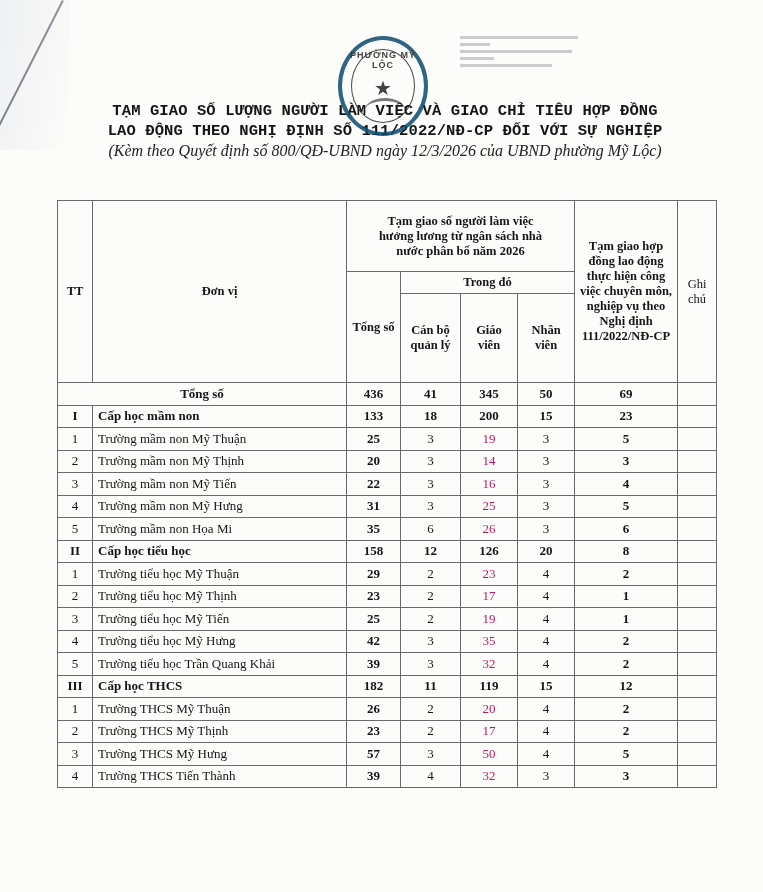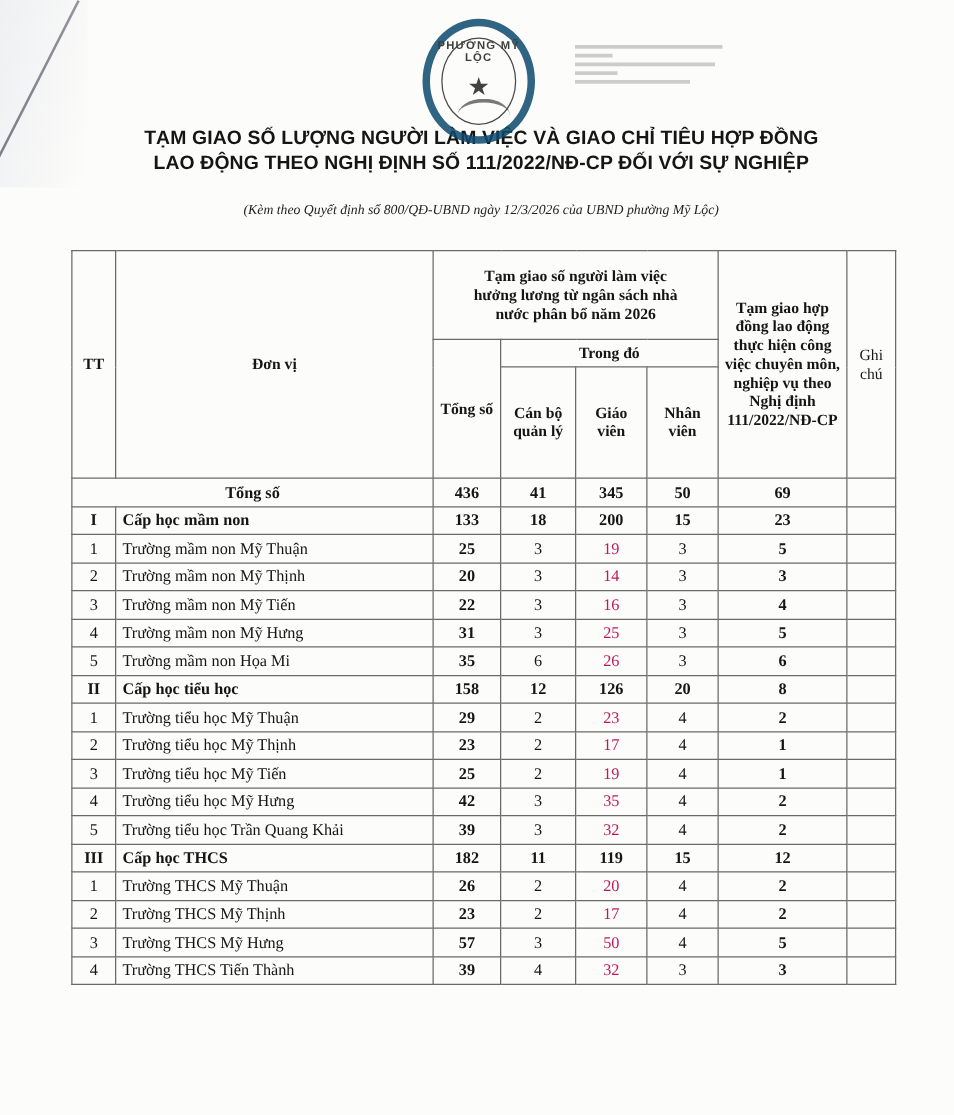--- a/index.html
+++ b/index.html
@@ -13,22 +13,22 @@
     position: absolute; left: -10px; top: 0; width: 2px; height: 170px;
     background: linear-gradient(#7a7a8a, #5a5a6a);
     transform-origin: top left; transform: translate(72px, 0) rotate(27deg);
     opacity: 0.8;
   }
   .fold-shade {
     position: absolute; left: 0; top: 0; width: 70px; height: 150px;
     background: linear-gradient(100deg, #eef0f2 0%, #f7f7f7 60%, rgba(252,252,250,0) 100%);
   }
   .stamp {
-    position: absolute; left: 338px; top: 15px; width: 90px; height: 100px;
-    border: 6px solid #0c4a6e; border-radius: 50%;
+    position: absolute; left: 338px; top: 36px; width: 90px; height: 100px;
+    border: 4px solid #0c4a6e; border-radius: 50%;
     box-sizing: border-box; z-index: 3; opacity: 0.85;
   }
   .stamp::before {
     content: ""; position: absolute; left: 9px; top: 9px; right: 9px; bottom: 9px;
     border: 1.5px solid #2a2a2a; border-radius: 50%;
   }
   .stamp-text {
     position: absolute; left: 0; top: 10px; width: 100%; text-align: center;
     font: bold 9px "Liberation Sans", sans-serif; letter-spacing: 1px; color: #1c1c1c;
   }
@@ -43,25 +43,25 @@
   .issuer-block {
     position: absolute; left: 460px; top: 36px; width: 120px;
   }
   .issuer-line {
     height: 3px; margin: 0 0 4px 0; background: #b8b8b8; opacity: 0.7;
   }
   .title-block {
     position: absolute; left: 60px; top: 101px; width: 650px; text-align: center; z-index: 2;
   }
   .title-line {
-    font-family: Liberation Sans, sans-serif; font-weight: bold; font-size: 15.5px;
+    font-family: Liberation Mono, monospace; font-weight: bold; font-size: 15.5px;
     line-height: 20px; letter-spacing: 0.1px; white-space: nowrap;
   }
   .subtitle {
-    font-style: italic; font-size: 11px; line-height: 18px; margin-top: 18px; color: #222;
+    font-style: italic; font-size: 16px; line-height: 18px; margin-top: 1px; color: #222;
   }
   table.alloc {
     position: absolute; left: 57px; top: 200px; width: 659px;
     border-collapse: collapse; table-layout: fixed;
     font-family: "Liberation Serif", serif; font-size: 13px;
   }
   table.alloc td, table.alloc th {
     border: 1px solid #6a6a6a; padding: 0 3px; text-align: center; vertical-align: middle;
   }
   table.alloc th { font-weight: bold; font-size: 12.5px; line-height: 15px; }

